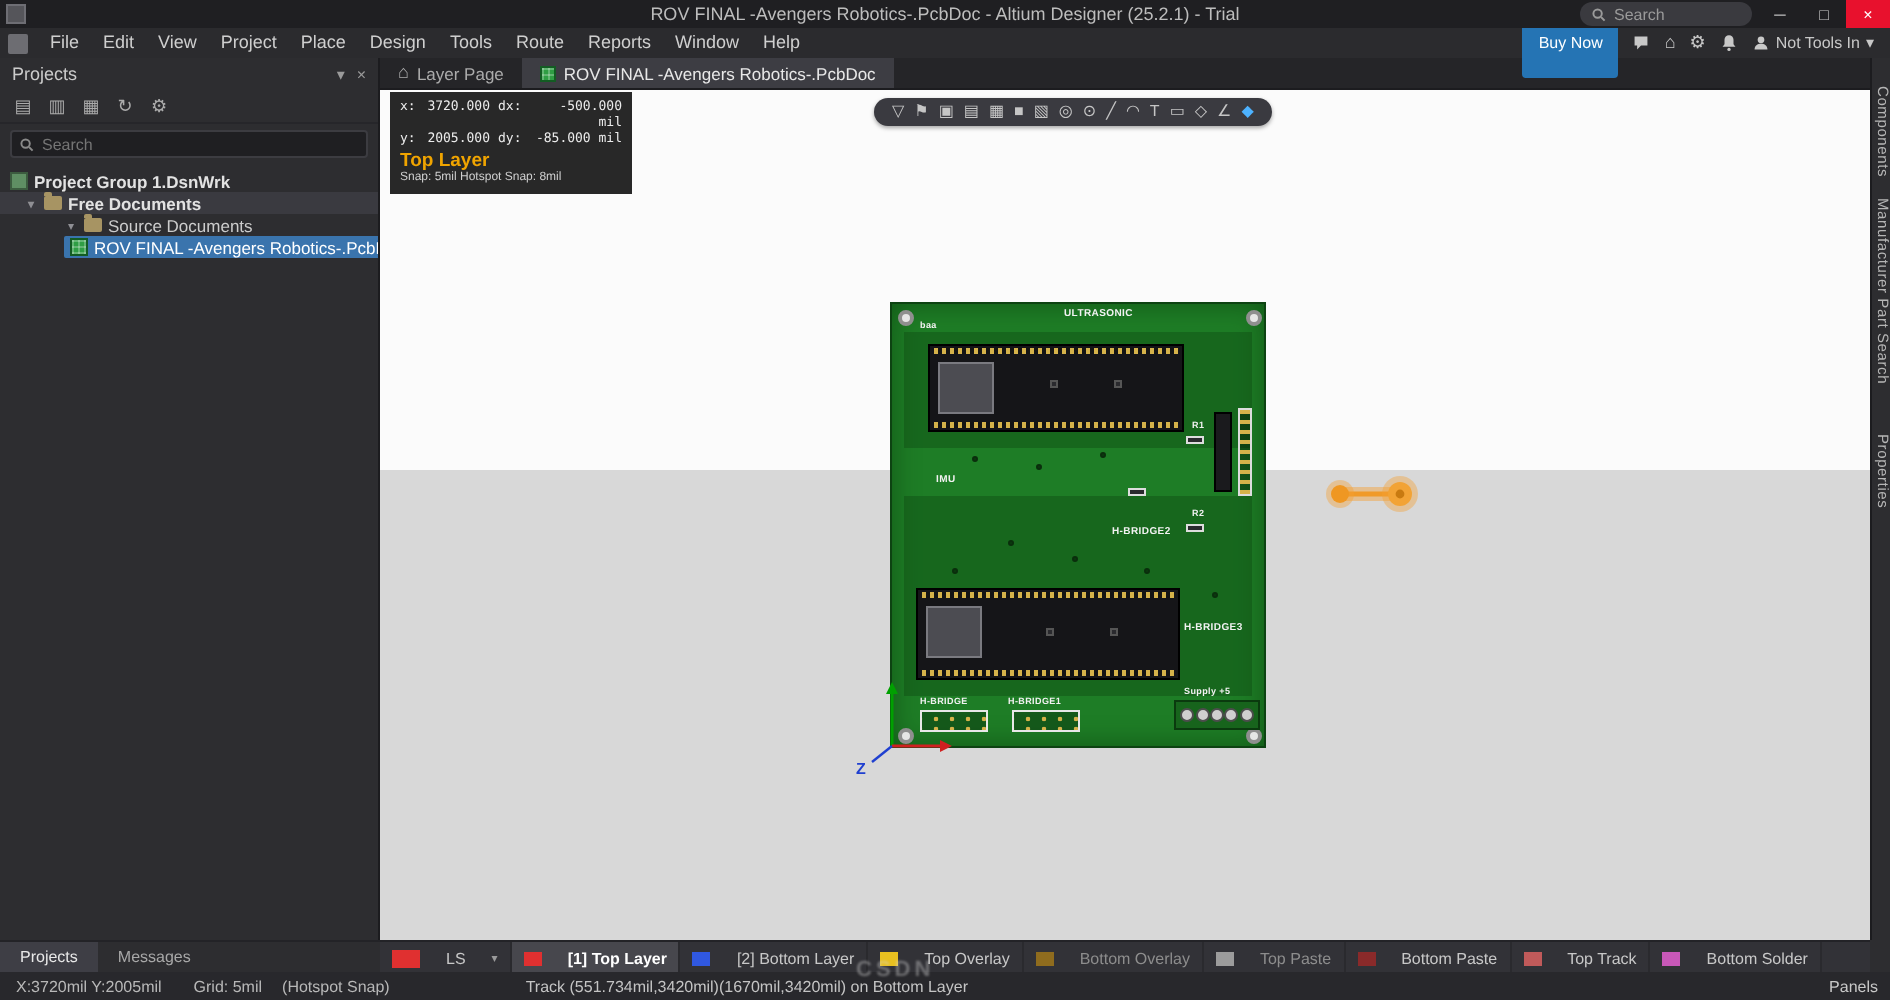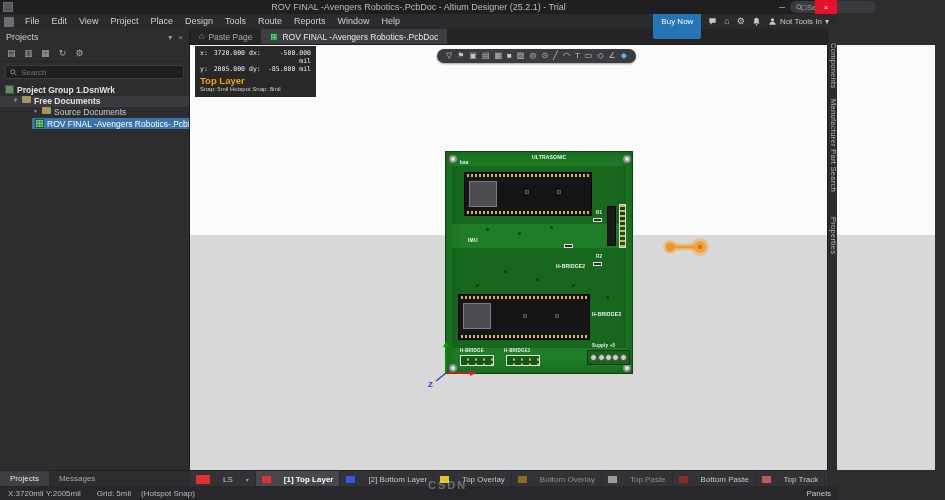--- a/index.html
+++ b/index.html
@@ -1,18 +1,18 @@
 <!DOCTYPE html>
 <html><head>
 <meta charset="utf-8">
 <style>
   html,body{margin:0;padding:0;width:945px;height:500px;overflow:hidden;background:#2d2d30;
     font-family:"Liberation Sans",sans-serif;}
   *{box-sizing:border-box;user-select:none;}
-  #app{position:relative;width:837px;height:500px;background:#2d2d30;}
+  #app{position:relative;width:945px;height:500px;background:#2d2d30;}
 
   
   .titlebar{position:absolute;left:0;top:0;right:0;height:14px;background:#1f1f22;z-index:30;}
   .tb-appicon{position:absolute;left:3px;top:2px;width:10px;height:10px;background:#55555a;border:1px solid #6e6e74;}
   .tb-title{position:absolute;left:0;right:0;top:0;text-align:center;font-size:9px;line-height:14px;color:#bdbdbd;white-space:nowrap;}
   .tb-search{position:absolute;left:790px;top:1px;width:86px;height:12px;background:#3a3a3f;border-radius:6px;
     display:flex;align-items:center;gap:4px;padding:0 6px;color:#9a9a9a;font-size:8px;}
   .win-btns{position:absolute;right:0;top:0;height:14px;display:flex;}
   .win-btn{width:22px;height:14px;display:flex;align-items:center;justify-content:center;font-size:8px;color:#c8c8c8;}
   .win-close{background:#e8112d;color:#fff;}
@@ -30,21 +30,21 @@
   .left-panel{position:absolute;left:0;top:29px;width:190px;bottom:30px;background:#2d2d30;border-right:1px solid #1c1c1f;}
   .lp-header{height:16px;display:flex;align-items:center;padding:0 6px;color:#cccccc;font-size:9px;}
   .lp-hicons{margin-left:auto;display:flex;gap:6px;color:#9a9a9a;font-size:8px;}
   .lp-toolbar{height:17px;display:flex;align-items:center;gap:2px;padding:0 4px;border-bottom:1px solid #26262a;}
   .pt-icon{width:15px;height:13px;display:flex;align-items:center;justify-content:center;color:#ababab;font-size:9px;}
   .lp-search{margin:3px 5px;height:14px;background:#1f1f22;border:1px solid #3c3c41;border-radius:2px;
     display:flex;align-items:center;gap:4px;padding:0 4px;}
   .lp-search input{flex:1;background:transparent;border:none;outline:none;color:#bdbdbd;font-size:8px;
     font-family:"Liberation Sans",sans-serif;padding:0;}
   .tree{margin-top:6px;}
-  .tree-row{height:11px;display:flex;align-items:flex-start;gap:3px;font-size:8.5px;color:#cccccc;white-space:nowrap;overflow:hidden;}
+  .tree-row{height:11px;display:flex;align-items:center;gap:3px;font-size:8.5px;color:#cccccc;white-space:nowrap;overflow:hidden;}
   .tree-row.bold{font-weight:bold;color:#e2e2e2;}
   .tree-row.hl{background:#3a3a40;}
   .tw{color:#8f8f94;font-size:6px;width:7px;text-align:center;}
   .ws-ico{width:9px;height:9px;background:#5f8f63;border:1px solid #3c5c3f;flex:0 0 auto;}
   .folder{width:9px;height:7px;background:#a79463;border-radius:1px;position:relative;flex:0 0 auto;}
   .folder::before{content:"";position:absolute;top:-2px;left:0;width:4px;height:2px;background:#a79463;border-radius:1px 1px 0 0;}
   .pcb-ico{width:9px;height:9px;background:#2f9e44;border:1px solid #135c23;flex:0 0 auto;
     background-image:linear-gradient(rgba(255,255,255,.25) 1px,transparent 1px),linear-gradient(90deg,rgba(255,255,255,.25) 1px,transparent 1px);background-size:3px 3px;}
   .sel{display:flex;align-items:center;gap:3px;background:#3a74ad;color:#fff;padding:0 3px;height:11px;border-radius:1px;}
 
@@ -231,21 +231,21 @@
           <span>ROV FINAL -Avengers Robotics-.PcbDoc</span>
 
         </span>
       </div>
     </div>
   </div>
 
   <div class="tabbar">
     <div class="dtab">
       <span class="home-glyph">⌂</span>
-      <span>Paste Page</span>
+      <span>Layer Page</span>
     </div>
     <div class="dtab active">
       <span class="pcb-ico"></span>
       <span>ROV FINAL -Avengers Robotics-.PcbDoc</span>
     </div>
   </div>
 
   <div class="canvas">
 
     <div class="hud">
@@ -417,18 +417,19 @@
 
   <div class="panel-tabs">
     <div class="ptab active">Projects</div>
     <div class="ptab">Messages</div>
   </div>
 
   <div class="statusbar">
     <span class="sb-coords">X:3720mil Y:2005mil</span>
     <span class="sb-grid">Grid: 5mil</span>
     <span class="sb-snap">(Hotspot Snap)</span>
+    <span class="sb-msg">Track (551.734mil,3420mil)(1670mil,3420mil) on Bottom Layer</span>
     <span class="sb-panels">Panels</span>
   </div>
 
   <div class="watermark">CSDN</div>
 
 </div>
 
 </body></html>

